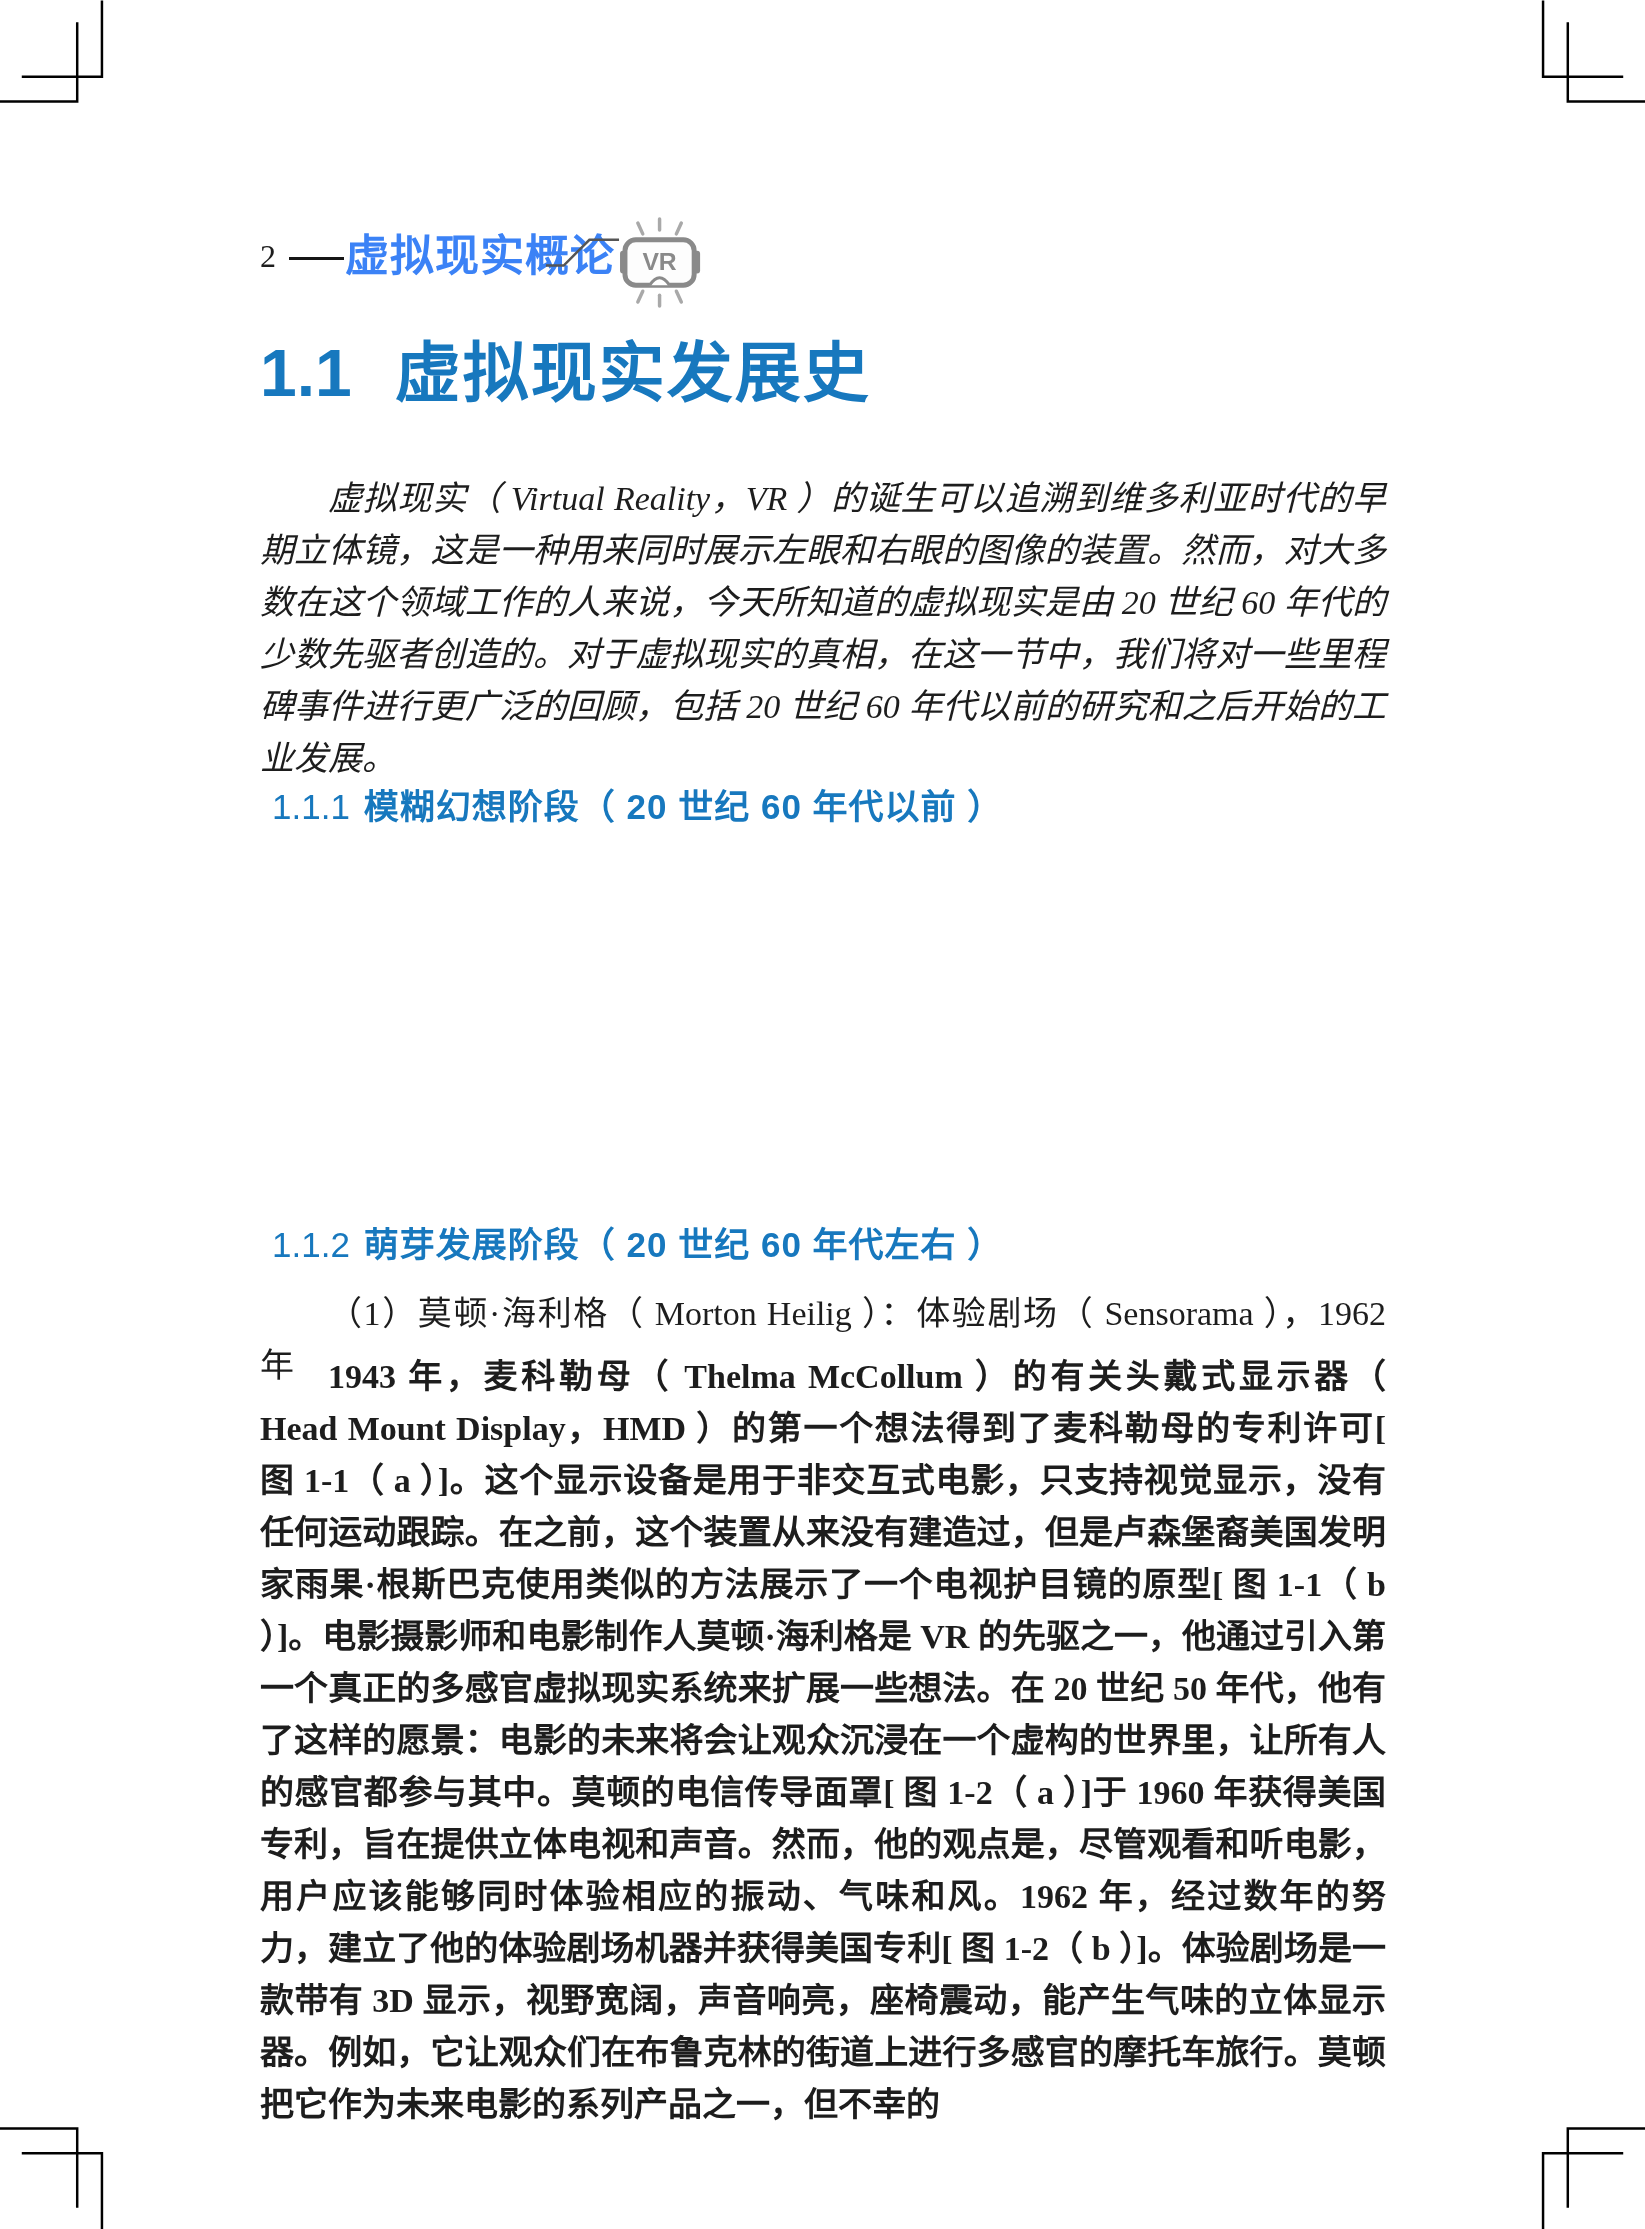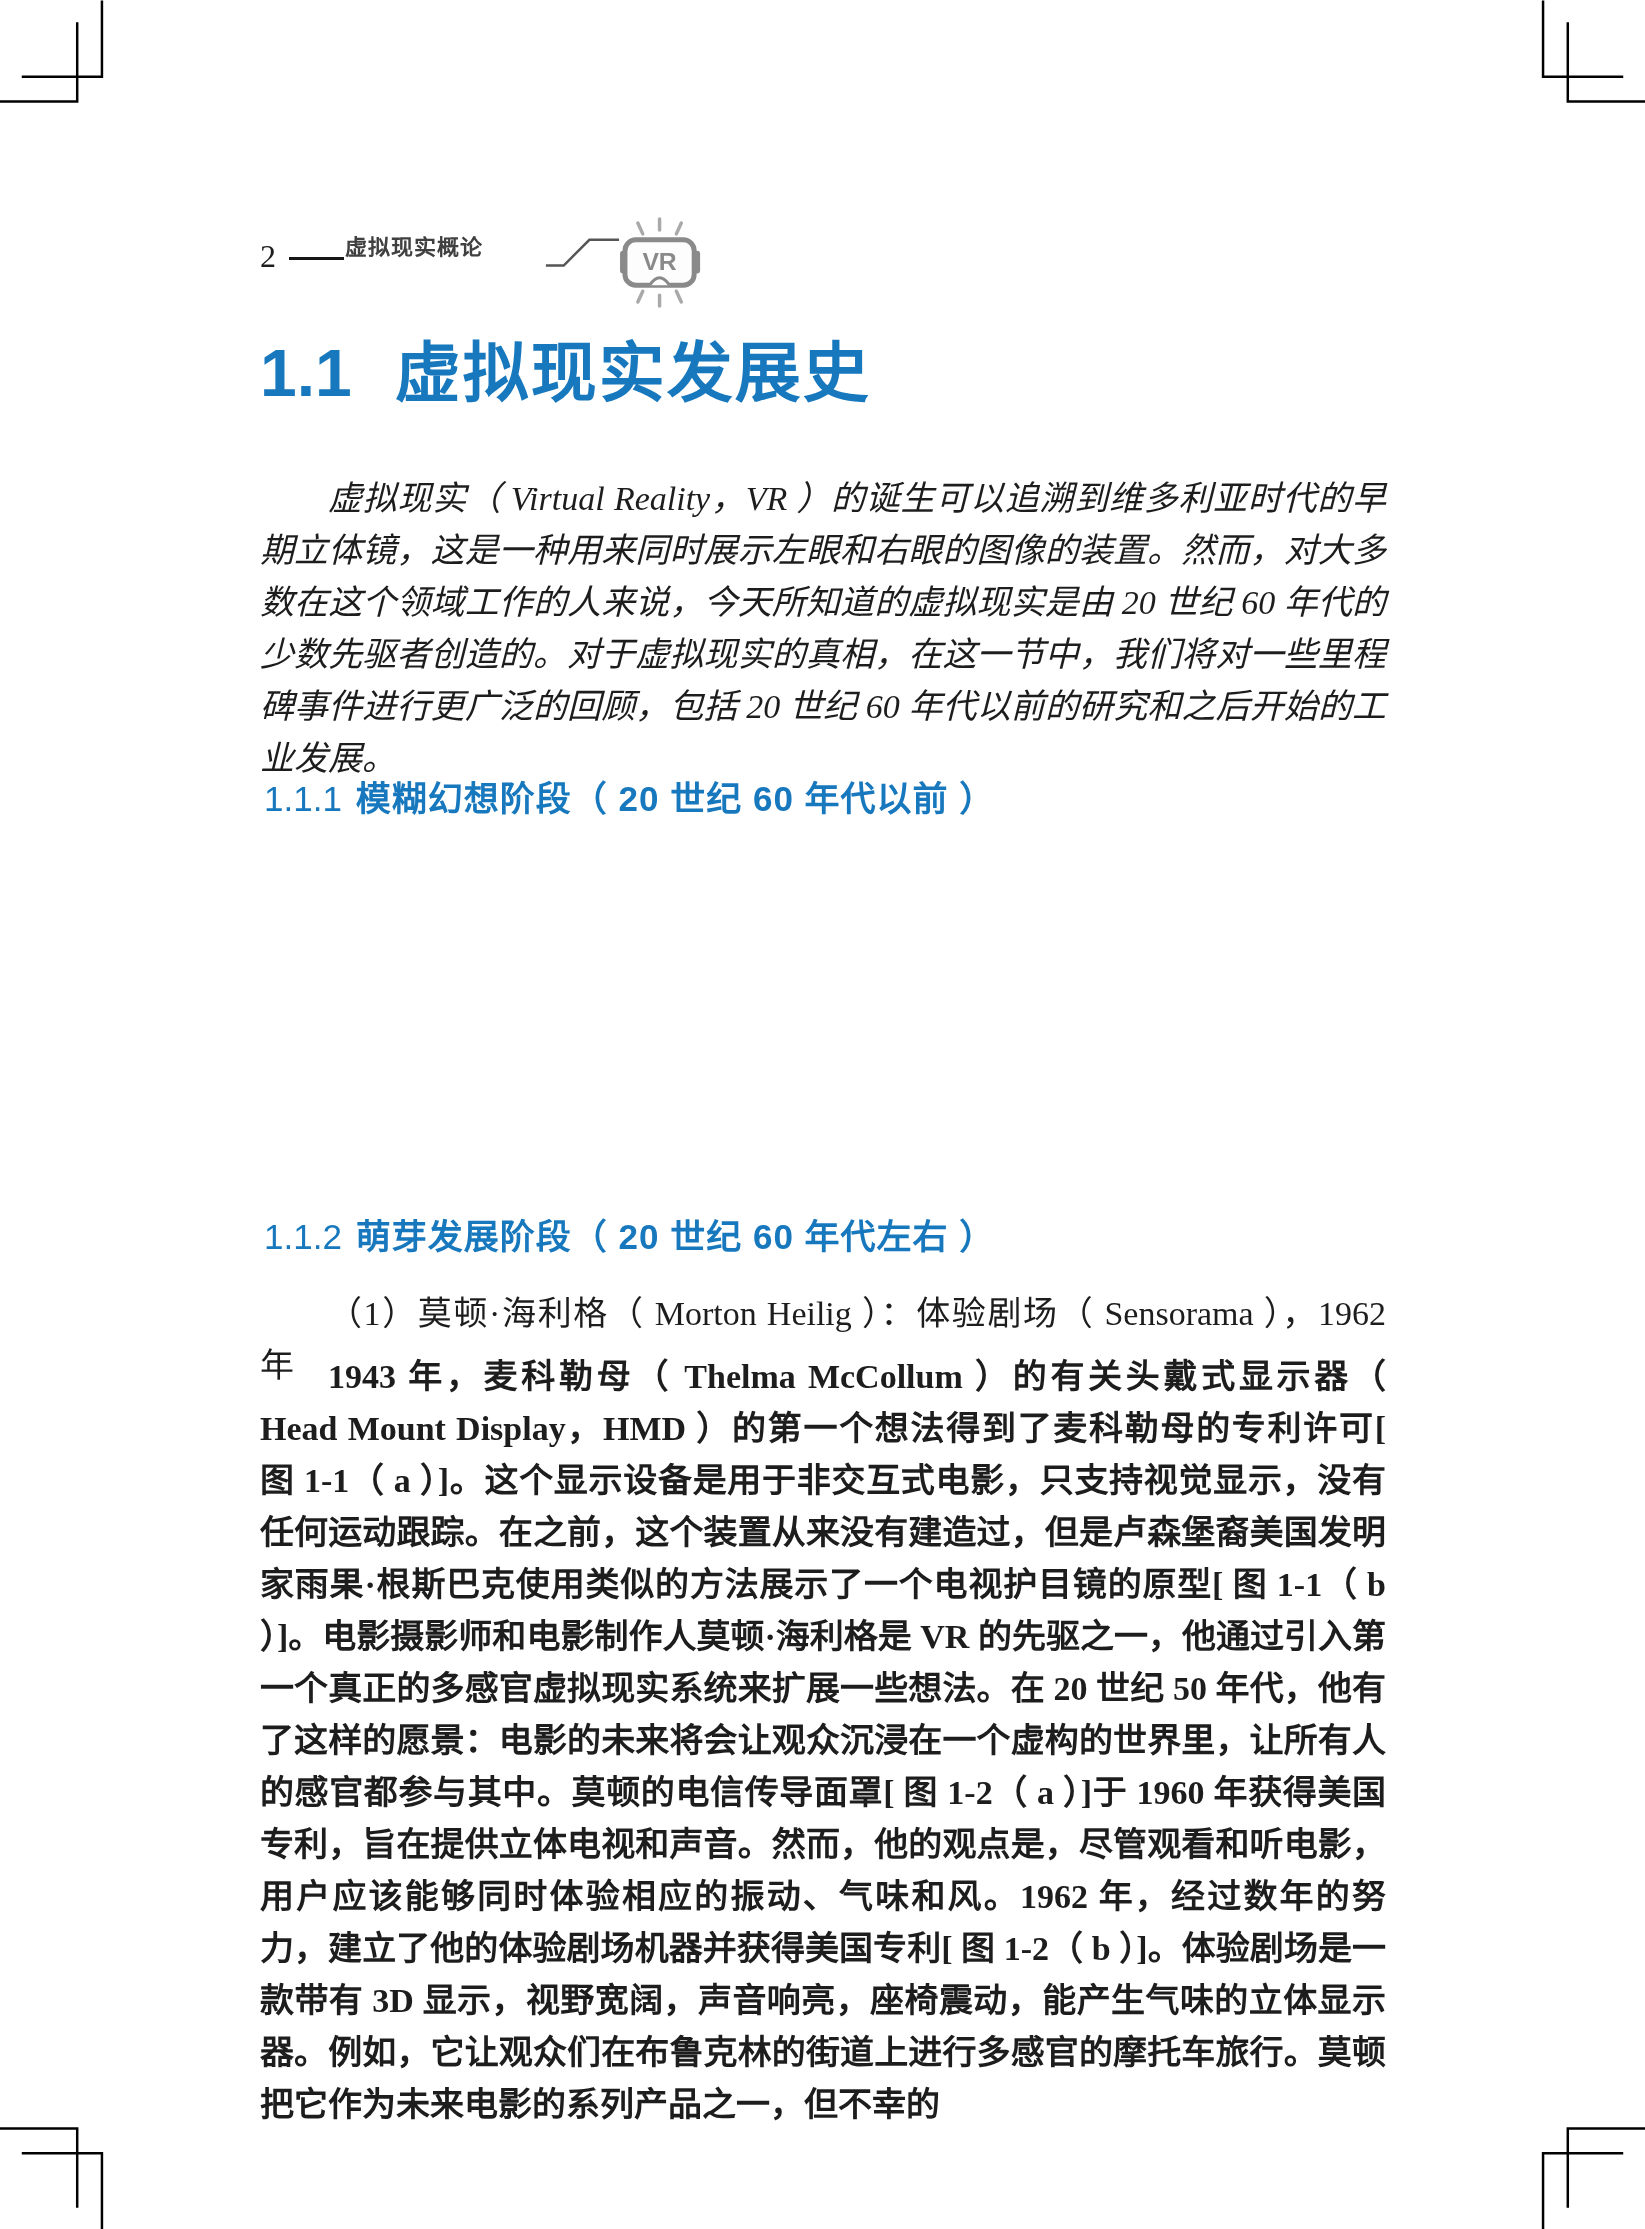--- a/index.html
+++ b/index.html
@@ -12,36 +12,36 @@
   }
   .cropmarks{position:absolute;left:0;top:0;}
   
   .pagenum{
     position:absolute;left:260px;top:238px;
     font-size:32px;color:#1d1d1d;
     font-family:"Liberation Serif","DejaVu Serif",serif;
   }
   .hrule{position:absolute;left:289px;top:257px;width:55px;height:3px;background:#161616;}
   .booktitle{
-    position:absolute;left:345px;top:229px;
-    font-size:22px;font-weight:bold;letter-spacing:1px;color:#404040;
+    position:absolute;left:345px;top:220px;
+    font-size:44px;font-weight:bold;letter-spacing:1px;color:#3b82f6;
     font-family:"Liberation Sans","DejaVu Sans",sans-serif;
   }
   .hconnector{position:absolute;left:538px;top:210px;}
   
   .h1{
     position:absolute;left:260px;top:345px;width:1126px;
     margin:0;font-size:66px;line-height:57px;font-weight:bold;
     color:#1778BE;letter-spacing:2px;
     font-family:"Liberation Sans","DejaVu Sans",sans-serif;
   }
   .h1 .num{margin-right:43px;letter-spacing:0;}
   .h2{
     position:absolute;left:260px;width:1126px;
-    margin:4px;font-size:35px;line-height:46px;font-weight:bold;
+    margin:12px;font-size:35px;line-height:46px;font-weight:bold;
     color:#1778BE;letter-spacing:1px;
     font-family:"Liberation Sans","DejaVu Sans",sans-serif;
   }
   .h2 .num{margin-right:14px;font-weight:normal;letter-spacing:0;}
   .h2a{top:772px;}
   .h2b{top:1210px;}
   
   .body{
     position:absolute;left:260px;width:1126px;
     margin:0;font-size:34px;line-height:52px;

